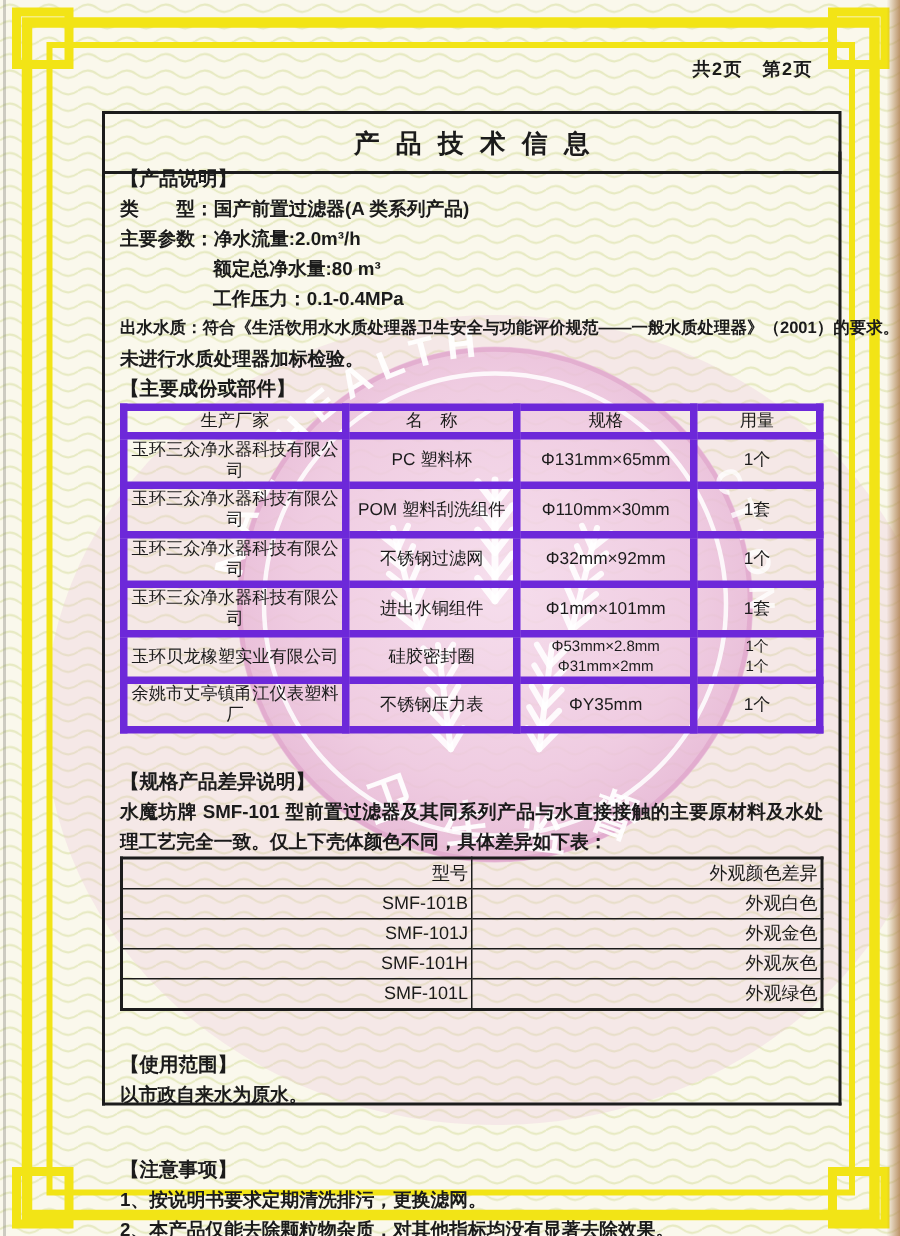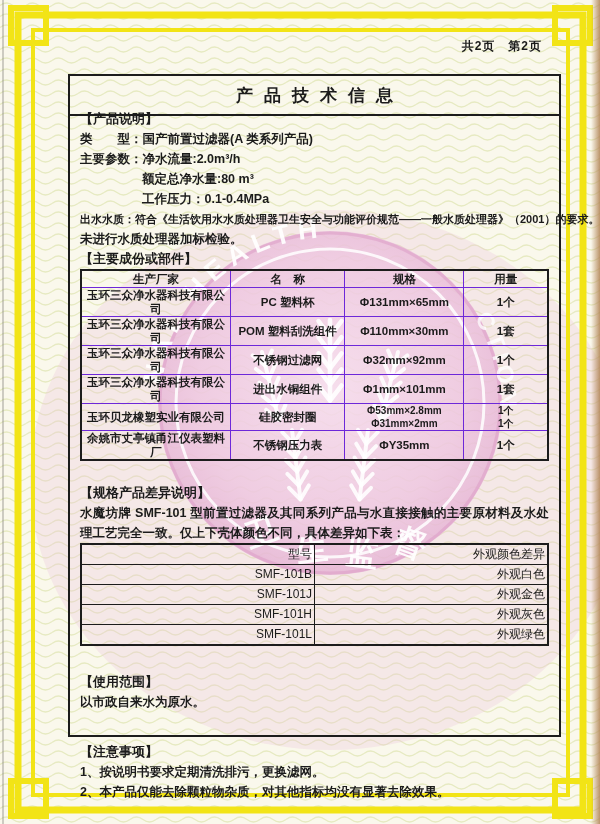--- a/index.html
+++ b/index.html
@@ -38,21 +38,21 @@
     position:absolute; left:68px; top:101px; width:493px; height:636px;
     border:2px solid #1c1c1c; border-top:none; z-index:4;
     padding:8px 10px 6px 10px;
     font-size:12.5px; font-weight:700; line-height:20px;
   }
   .h { font-size:13px; font-weight:700; }
   .indent { padding-left:62px; }
   .tight { font-size:11px; white-space:nowrap; letter-spacing:0; }
   table { border-collapse:collapse; width:100%; table-layout:fixed; }
   .tbl1 { margin-top:0; font-size:11.5px; }
-  .tbl1 th, .tbl1 td { border:1px solid #6d28d9; text-align:center; padding:0 2px; height:16px; line-height:14px; font-weight:700; }
+  .tbl1 th, .tbl1 td { border:5px solid #6d28d9; text-align:center; padding:0 2px; height:16px; line-height:14px; font-weight:400; }
   .tbl1 { border:2px solid #1c1c1c; }
   .tbl1 thead th { height:17px; }
   .dbl div { line-height:13px; font-size:10px; }
   .sec-gap1 { margin-top:22px; }
   .sec-gap2 { margin-top:26px; }
   .sec-gap3 { margin-top:30px; }
   .tbl2 { font-size:12px; border:2px solid #1c1c1c; }
   .tbl2 th, .tbl2 td { border:1px solid #1c1c1c; text-align:right; height:19px; line-height:17px; padding:1px 2px; font-weight:400; }
   .para { text-align:justify; }
 </style>

